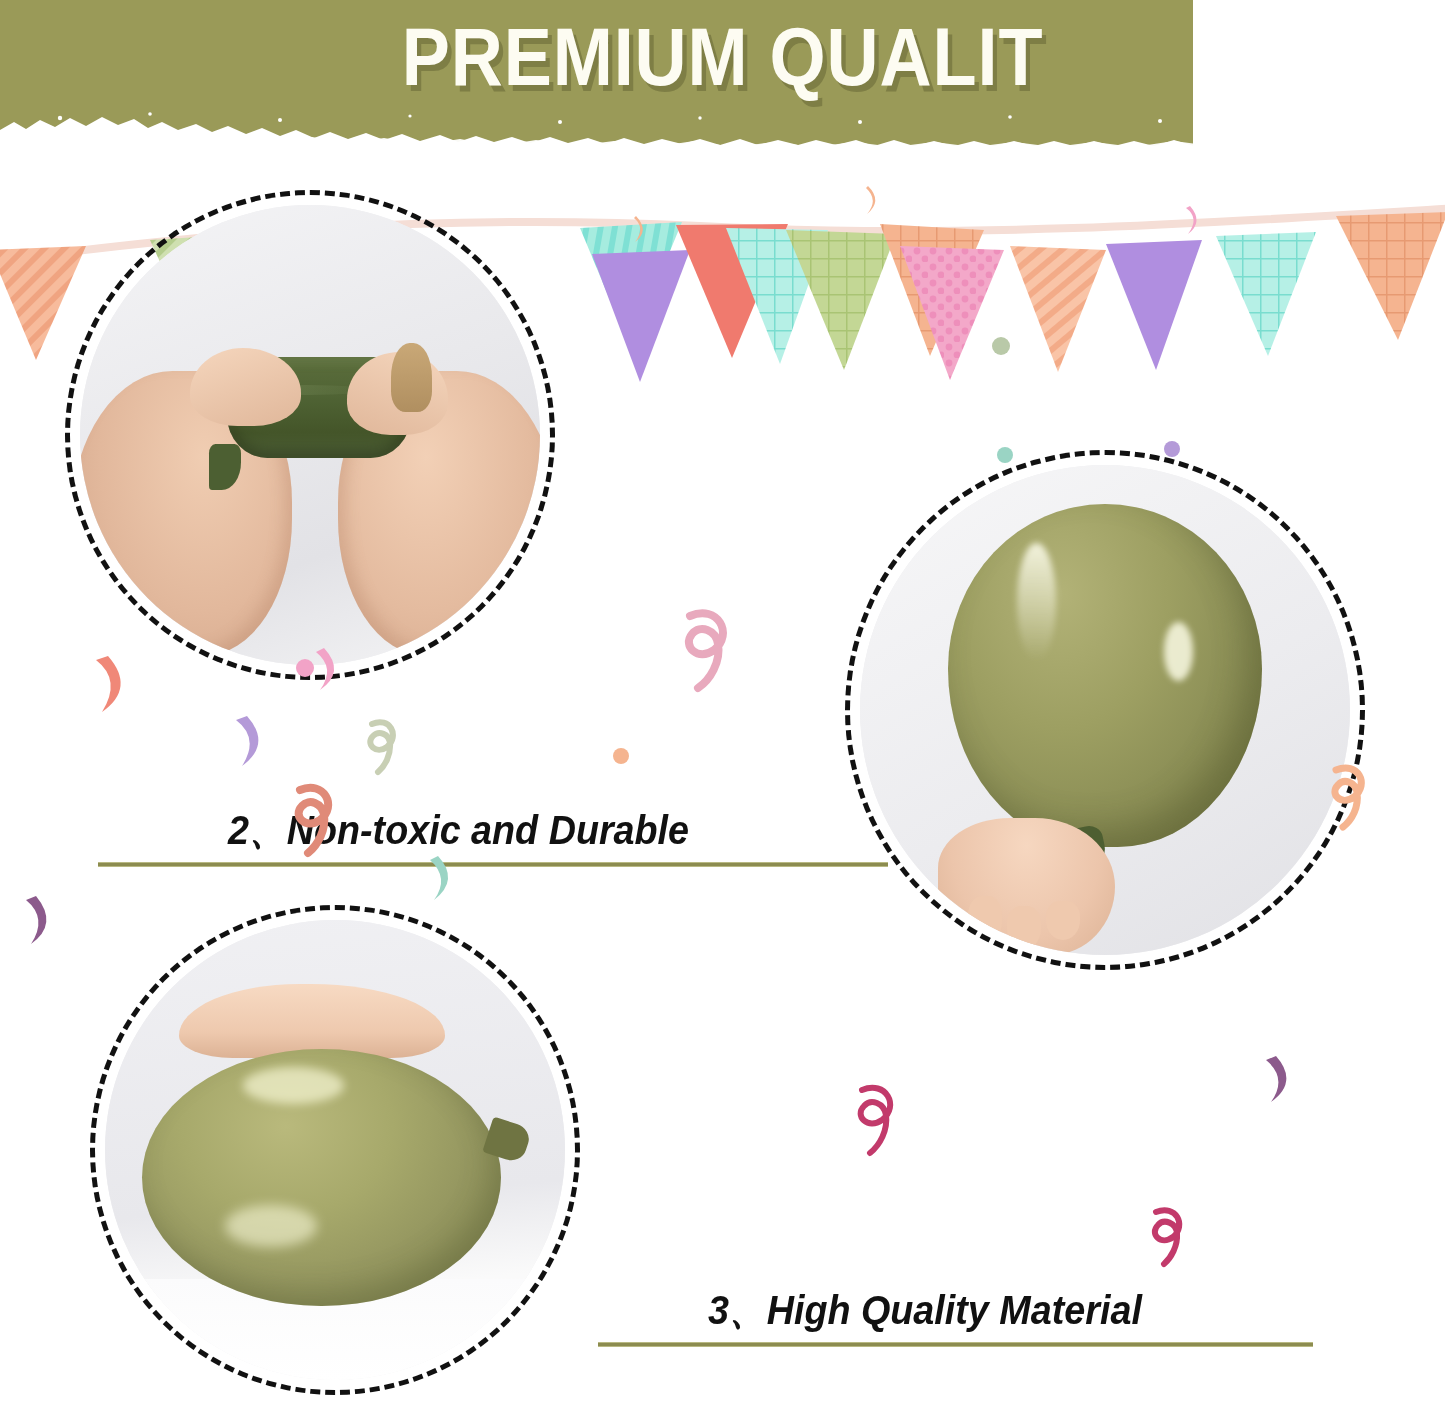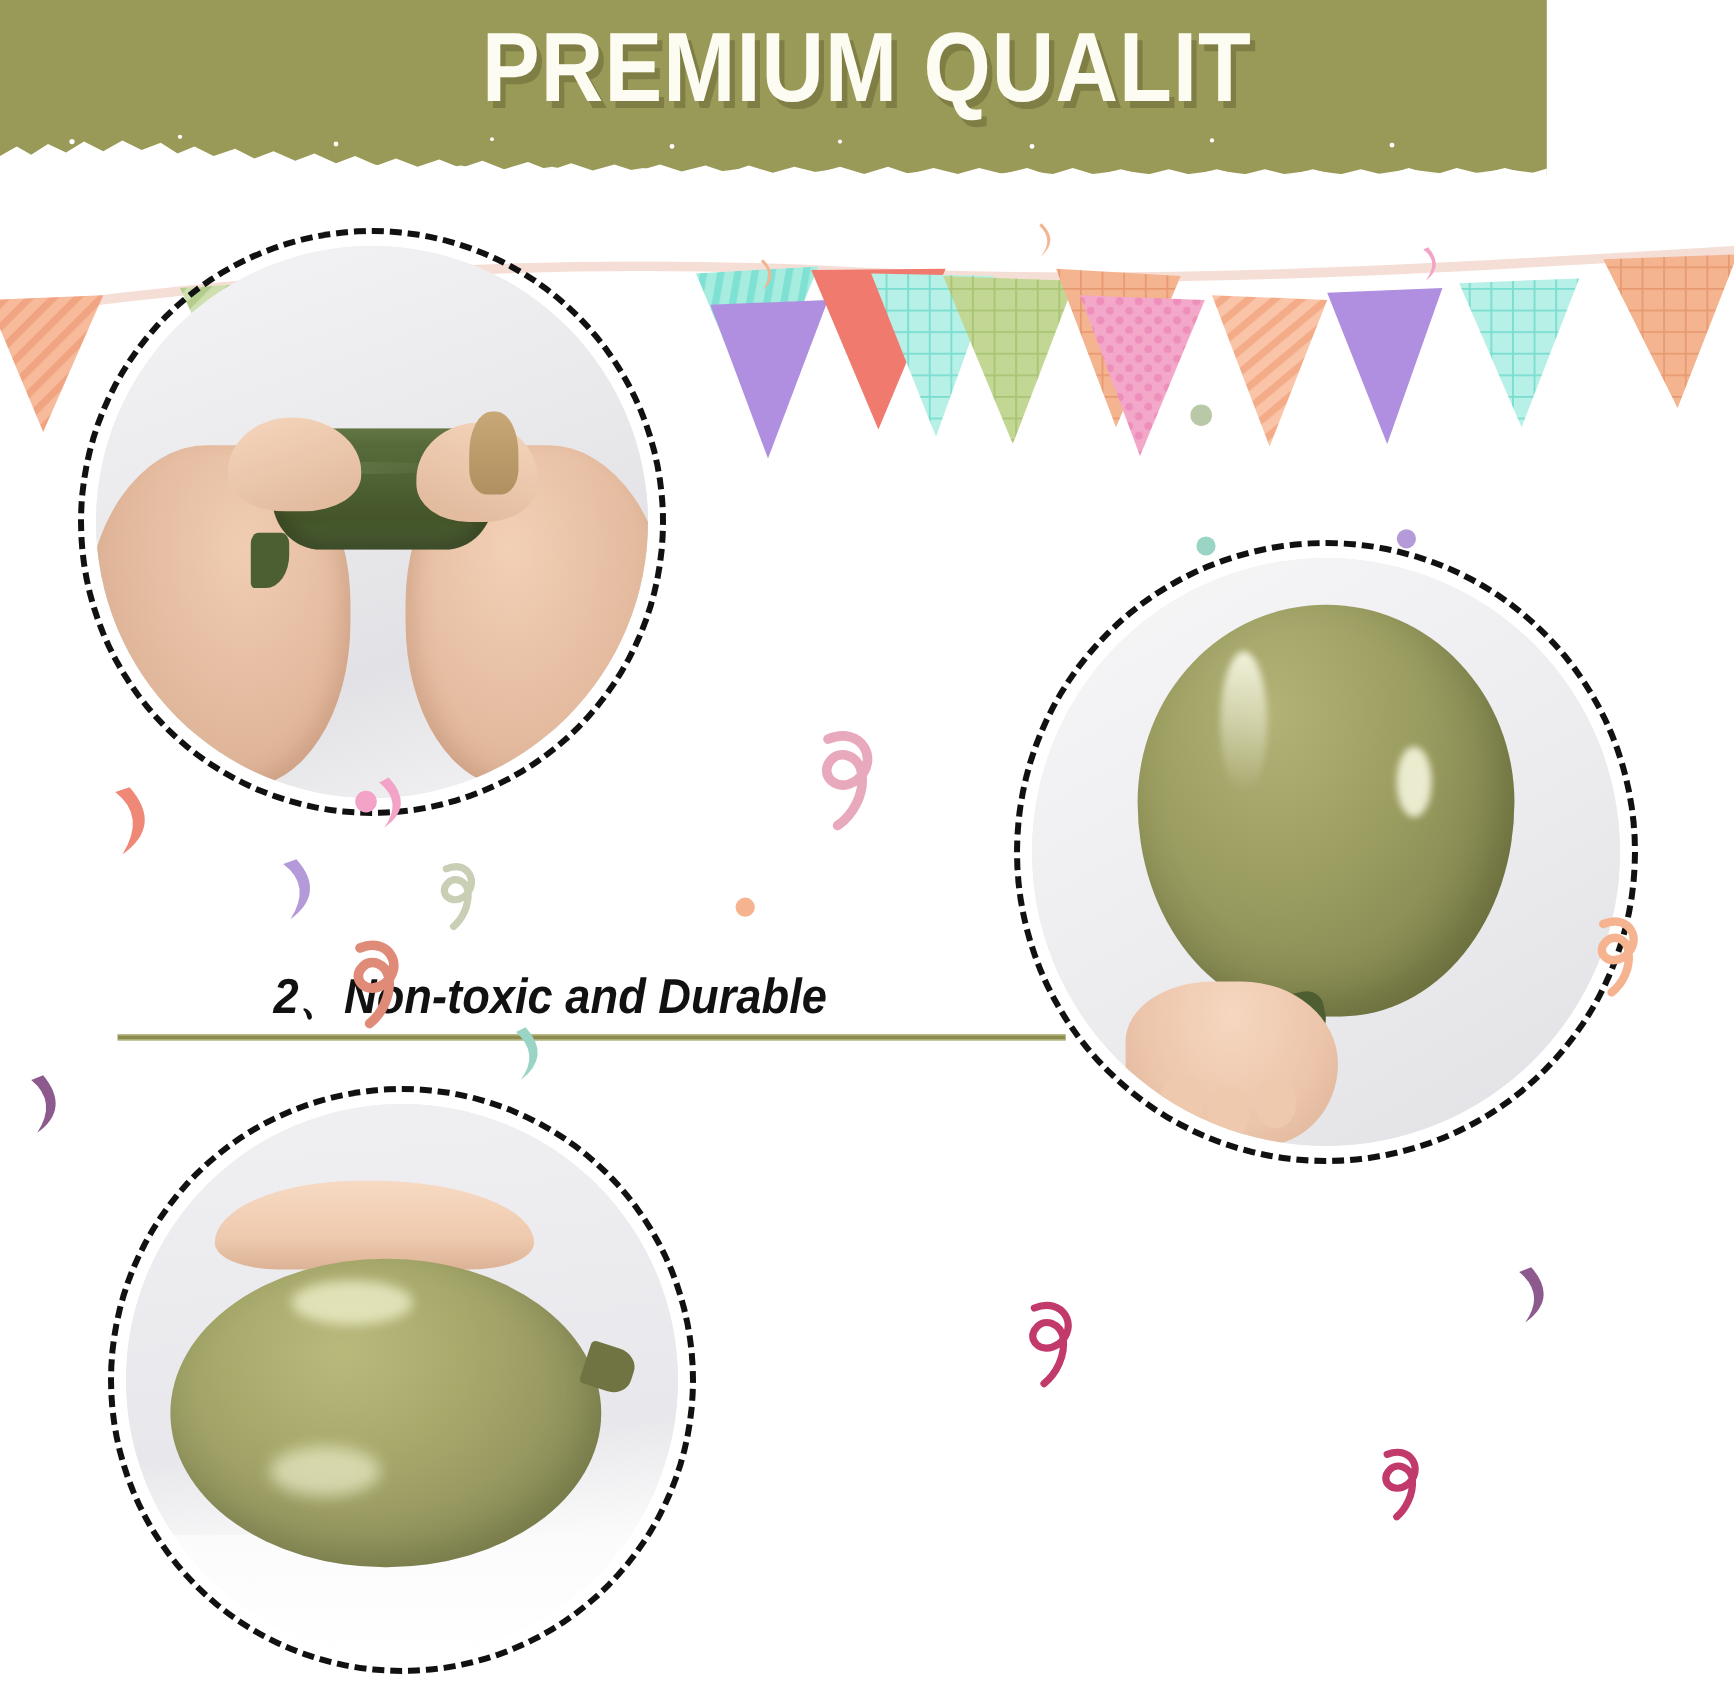--- a/index.html
+++ b/index.html
@@ -6,21 +6,21 @@
   html, body { background:#ffffff; }
   body {
     width:1445px; height:1411px;
     font-family:"Liberation Sans", sans-serif;
     position:relative; overflow:hidden;
   }
   #stage { position:absolute; inset:0; width:1445px; height:1411px; background:#ffffff; }
 
   
   .banner {
-    position:absolute; left:0; top:0; width:1289px; height:160px;
+    position:absolute; left:0; top:0; width:1193px; height:160px;
     overflow:hidden;
   }
   .banner-fill {
     position:absolute; left:0; top:0; width:1445px; height:148px;
     background:#9a9a58;
   }
   .banner-torn {
     position:absolute; left:0; top:96px; width:1445px; height:64px;
   }
   .banner-title {
@@ -359,20 +359,24 @@
       <div class="p3-neck"></div>
     </div>
   </div>
 
 
   <div class="feature" id="feature-2">
     <div class="flabel">2、Non-toxic and Durable</div>
     <div class="fline"></div>
   </div>
 
+  <div class="feature" id="feature-3">
+    <div class="flabel">3、High Quality Material</div>
+    <div class="fline"></div>
+  </div>
 
   <svg class="confetti" style="left:0;top:0;width:1445px;height:1411px;" width="1445" height="1411" viewBox="0 0 1445 1411">
 
     <path d="M96,660 q26,20 6,52 q34,-24 6,-56 z" fill="#f08878"></path>
     <path d="M236,720 q24,18 6,46 q30,-22 5,-50 z" fill="#b49ad8"></path>
     <path d="M26,900 q22,18 5,44 q28,-20 5,-48 z" fill="#8c5a8c"></path>
     <path d="M316,652 q20,16 4,38 q26,-18 4,-42 z" fill="#f2a3c7"></path>
     <path d="M1266,1060 q22,18 5,42 q28,-20 5,-46 z" fill="#8c5a8c"></path>
     <path d="M430,860 q20,18 4,40 q26,-20 4,-44 z" fill="#9ad4c4"></path>
 

